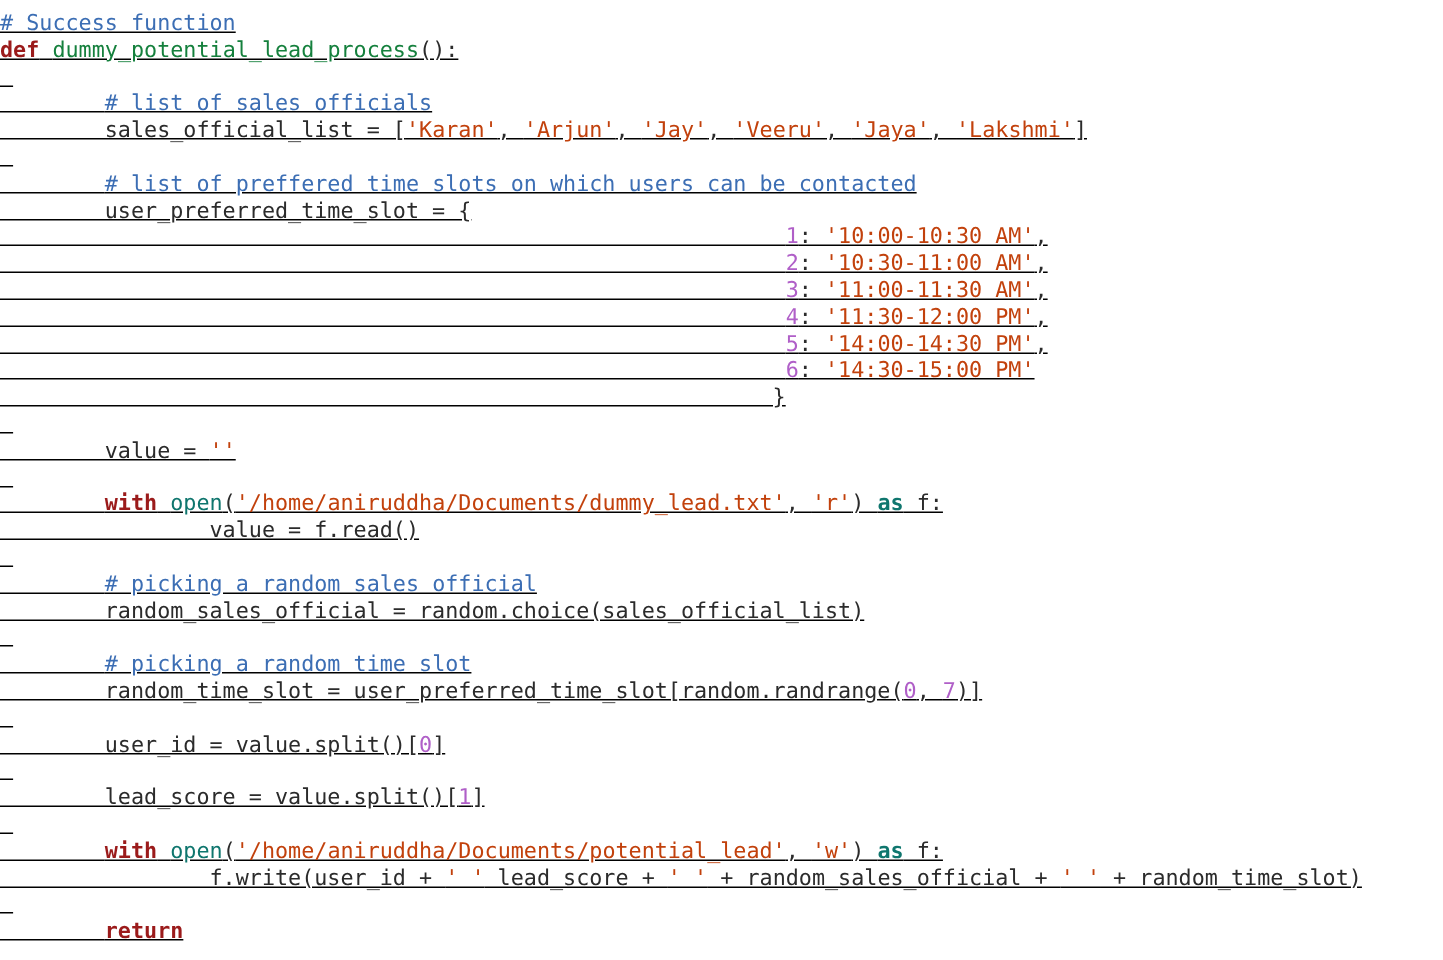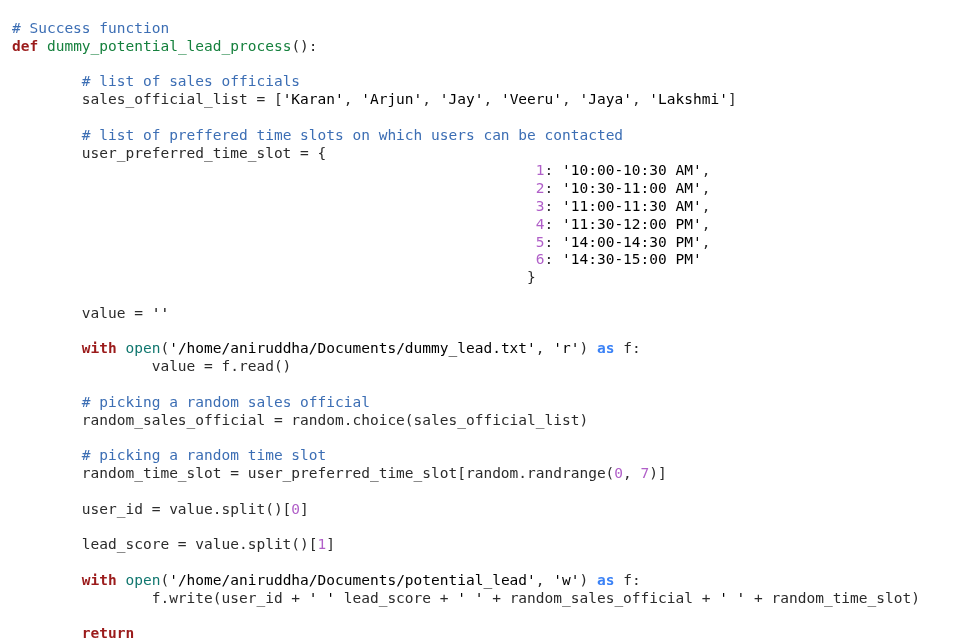--- a/index.html
+++ b/index.html
@@ -11,43 +11,44 @@
     width: 962px;
     height: 640px;
     overflow: hidden;
     font-family: "DejaVu Sans Mono", "Liberation Mono", monospace;
   }
   #code-view {
     position: relative;
     width: 840px;
     height: 640px;
     background: #ffffff;
-    padding: 12px;
+    padding: 0;
     box-sizing: border-box;
+    text-decoration: underline;
   }
   pre.code-block {
     margin: 0;
     padding: 8px 0 0 0;
     font-family: "DejaVu Sans Mono", "Liberation Mono", monospace;
     font-size: 14.5px;
     line-height: 17.8px;
     color: #2b2b2b;
     white-space: pre;
     letter-spacing: 0px;
     -webkit-font-smoothing: antialiased;
   }
   .ln { display: block; height: 17.8px; }
 
   
   .cmt  { color: #3c6eb4; }
   .kw   { color: #9b1b1b; font-weight: bold; margin-top: 45px; }
-  .kw2  { color: #3b82f6; font-weight: bold; }
+  .kw2  { color: #0f766e; font-weight: bold; }
   .fn   { color: #15803d; }
   .bi   { color: #0f766e; }
-  .str  { color: #000000; }
+  .str  { color: #c2410c; }
   .num  { color: #b05fc8; }
   .txt  { color: #2b2b2b; text-align: right; }
   .punc { color: #2b2b2b; }
 </style>
 </head>
 <body>
 
 <div id="code-view">
   <pre class="code-block" id="code-target"><span class="ln"><span class="cmt"># Success function</span></span><span class="ln"><span class="kw">def</span><span class="txt"> </span><span class="fn">dummy_potential_lead_process</span><span class="punc">():</span></span><span class="ln">&nbsp;</span><span class="ln"><span class="txt">        </span><span class="cmt"># list of sales officials</span></span><span class="ln"><span class="txt">        sales_official_list = [</span><span class="str">'Karan'</span><span class="txt">, </span><span class="str">'Arjun'</span><span class="txt">, </span><span class="str">'Jay'</span><span class="txt">, </span><span class="str">'Veeru'</span><span class="txt">, </span><span class="str">'Jaya'</span><span class="txt">, </span><span class="str">'Lakshmi'</span><span class="txt">]</span></span><span class="ln">&nbsp;</span><span class="ln"><span class="txt">        </span><span class="cmt"># list of preffered time slots on which users can be contacted</span></span><span class="ln"><span class="txt">        user_preferred_time_slot = {</span></span><span class="ln"><span class="txt">                                                            </span><span class="num">1</span><span class="txt">: </span><span class="str">'10:00-10:30 AM'</span><span class="txt">,</span></span><span class="ln"><span class="txt">                                                            </span><span class="num">2</span><span class="txt">: </span><span class="str">'10:30-11:00 AM'</span><span class="txt">,</span></span><span class="ln"><span class="txt">                                                            </span><span class="num">3</span><span class="txt">: </span><span class="str">'11:00-11:30 AM'</span><span class="txt">,</span></span><span class="ln"><span class="txt">                                                            </span><span class="num">4</span><span class="txt">: </span><span class="str">'11:30-12:00 PM'</span><span class="txt">,</span></span><span class="ln"><span class="txt">                                                            </span><span class="num">5</span><span class="txt">: </span><span class="str">'14:00-14:30 PM'</span><span class="txt">,</span></span><span class="ln"><span class="txt">                                                            </span><span class="num">6</span><span class="txt">: </span><span class="str">'14:30-15:00 PM'</span></span><span class="ln"><span class="txt">                                                           }</span></span><span class="ln">&nbsp;</span><span class="ln"><span class="txt">        value = </span><span class="str">''</span></span><span class="ln">&nbsp;</span><span class="ln"><span class="txt">        </span><span class="kw">with</span><span class="txt"> </span><span class="bi">open</span><span class="txt">(</span><span class="str">'/home/aniruddha/Documents/dummy_lead.txt'</span><span class="txt">, </span><span class="str">'r'</span><span class="txt">) </span><span class="kw2">as</span><span class="txt"> f:</span></span><span class="ln"><span class="txt">                value = f.read()</span></span><span class="ln">&nbsp;</span><span class="ln"><span class="txt">        </span><span class="cmt"># picking a random sales official</span></span><span class="ln"><span class="txt">        random_sales_official = random.choice(sales_official_list)</span></span><span class="ln">&nbsp;</span><span class="ln"><span class="txt">        </span><span class="cmt"># picking a random time slot</span></span><span class="ln"><span class="txt">        random_time_slot = user_preferred_time_slot[random.randrange(</span><span class="num">0</span><span class="txt">, </span><span class="num">7</span><span class="txt">)]</span></span><span class="ln">&nbsp;</span><span class="ln"><span class="txt">        user_id = value.split()[</span><span class="num">0</span><span class="txt">]</span></span><span class="ln">&nbsp;</span><span class="ln"><span class="txt">        lead_score = value.split()[</span><span class="num">1</span><span class="txt">]</span></span><span class="ln">&nbsp;</span><span class="ln"><span class="txt">        </span><span class="kw">with</span><span class="txt"> </span><span class="bi">open</span><span class="txt">(</span><span class="str">'/home/aniruddha/Documents/potential_lead'</span><span class="txt">, </span><span class="str">'w'</span><span class="txt">) </span><span class="kw2">as</span><span class="txt"> f:</span></span><span class="ln"><span class="txt">                f.write(user_id + </span><span class="str">' '</span><span class="txt"> lead_score + </span><span class="str">' '</span><span class="txt"> + random_sales_official + </span><span class="str">' '</span><span class="txt"> + random_time_slot)</span></span><span class="ln">&nbsp;</span><span class="ln"><span class="txt">        </span><span class="kw">return</span></span></pre>
 </div>

